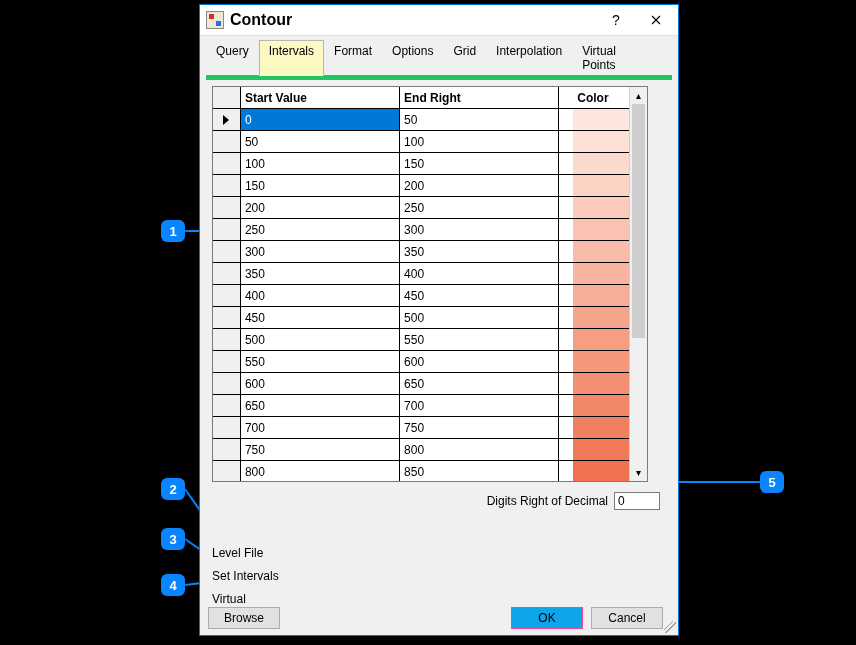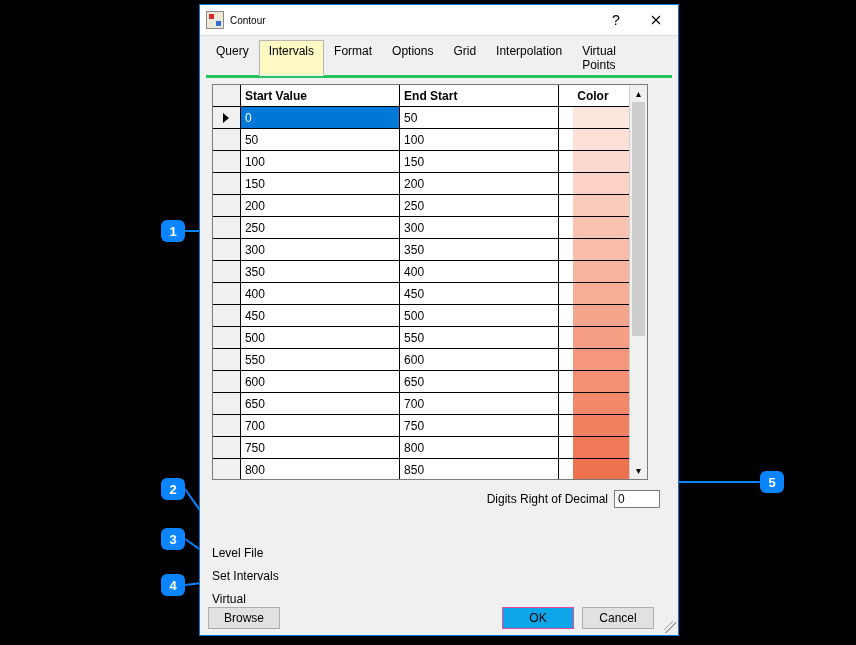--- a/index.html
+++ b/index.html
@@ -47,21 +47,22 @@
   }
   .titlebar .app-icon::after {
     content: "";
     position: absolute;
     right: 2px; bottom: 2px;
     width: 5px; height: 5px;
     background: #2b6fd9;
   }
   .titlebar .title {
     flex: 1;
-    font-size: 10px;
+    font-size: 16px;
+    font-weight: bold;
   }
   .titlebar .winbtn {
     width: 40px;
     height: 28px;
     display: flex;
     align-items: center;
     justify-content: center;
     font-size: 13px;
     font-family: "Segoe UI Symbol", sans-serif;
   }
@@ -82,21 +83,21 @@
   }
   .tab.active {
     background: #fef9c3;
     border-color: #b6b6b6;
     border-bottom: 1px solid #f0f0f0;
     margin-bottom: -1px;
     z-index: 2;
   }
   .tab-panel {
     margin: 0 6px;
-    border-top: 3px solid #22c55e;
+    border-top: 5px solid #22c55e;
     padding-top: 6px;
   }
 
   .grid-wrap {
     margin: 0 6px;
     width: 436px;
     height: 396px;
     border: 1px solid #7a7a7a;
     background: #fff;
     display: flex;
@@ -195,21 +196,21 @@
     flex-direction:column;
     gap:7px;
   }
   .link-stack .lnk {
     font-size:12px;
     padding: 1px 2px;
   }
 
   .button-row {
     position:absolute;
-    left:0; right:16px;
+    left:0; right:7px;
     bottom: 6px;
     display:flex;
     align-items:center;
     padding: 0 8px;
     gap: 8px;
   }
   .button-row .spacer { flex:1; }
   button.std {
     min-width: 72px;
     height: 22px;
@@ -296,21 +297,21 @@
       <div class="tab">Interpolation</div>
       <div class="tab">Virtual Points</div>
     </div>
   <div class="tab-panel">
 
     <div class="grid-wrap">
       <div class="grid" id="grid">
           <div class="grow ghead">
             <div class="gcell rowhdr"></div>
             <div class="gcell start">Start Value</div>
-            <div class="gcell end">End Start</div>
+            <div class="gcell end">End Right</div>
             <div class="gcell color" style="padding:2px 4px">Color</div>
           </div>
           <div class="grow sel">
             <div class="gcell rowhdr">
               <div class="tri"></div>
             </div>
             <div class="gcell start">0</div>
             <div class="gcell end">50</div>
             <div class="gcell color">
               <div class="swatch" style="background:#fde6de"></div>

